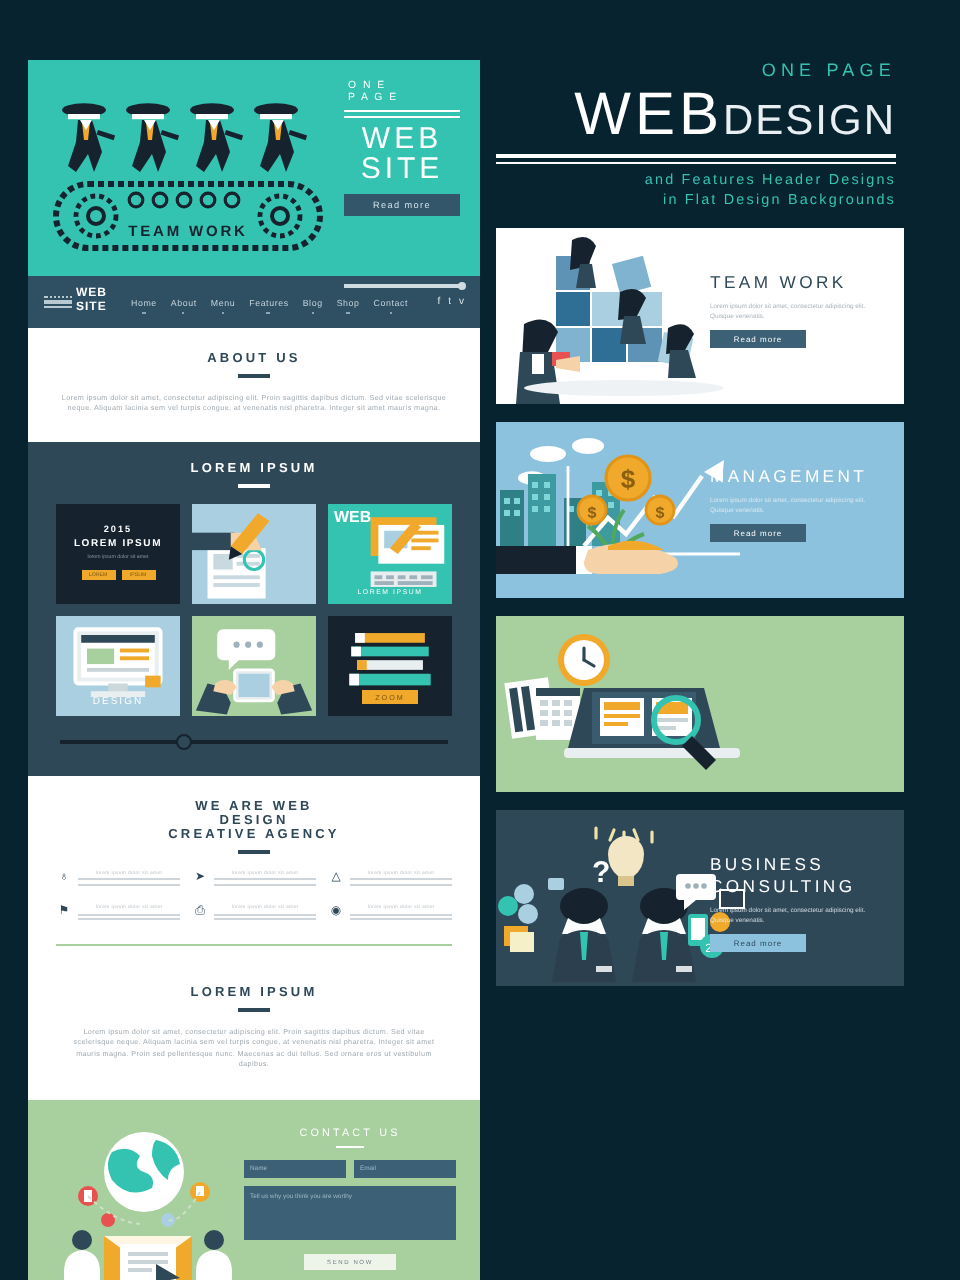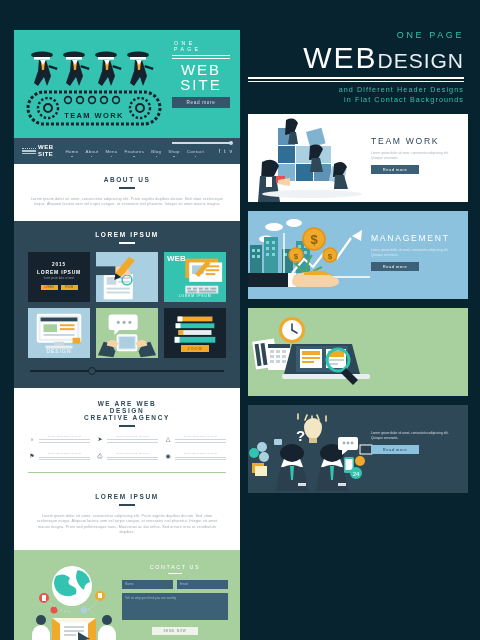--- a/index.html
+++ b/index.html
@@ -91,21 +91,21 @@
   .contact-art { width:96px; position:relative; }
   .contact-form { flex:1; padding-top:4px; }
   .c-title { color:#fff; font-size:5.4px; letter-spacing:1.6px; text-align:center; }
   .c-uline { width:14px; height:1.6px; background:#fff; margin:3px auto 6px; }
   .inputs { display:flex; gap:4px; }
   .inputs div { flex:1; height:9px; background:#3c6075; color:#9fb8c6; font-size:3.2px; line-height:9px; padding-left:3px; }
   .textarea { margin-top:4px; height:27px; background:#3c6075; color:#9fb8c6; font-size:3.2px; padding:3px; }
   .send { width:46px; height:8px; background:#eef4ea; color:#6d7c85; font-size:3px; letter-spacing:.8px; text-align:center; line-height:8px; margin:7px auto 0; }
 
   
-  .right-col { position:absolute; left:248px; top:30px; width:220px; }
+  .right-col { position:absolute; left:248px; top:30px; width:204px; }
   .rhead { color:#fff; text-align:right; padding-right:4px; }
   .one-page { color:#33c3b0; font-size:9px; letter-spacing:2.6px; }
   .webdesign { display:flex; align-items:baseline; justify-content:flex-end; gap:0; margin-top:3px; }
   .wd-web { font-size:30px; color:#fff; letter-spacing:2px; line-height:30px; }
   .wd-design { font-size:21px; color:#e8eef1; letter-spacing:1px; line-height:21px; }
   .hr-wd { height:1.5px; background:#fff; margin:4px 0 3px; }
   .sub { color:#33c3b0; font-size:7.2px; letter-spacing:1.1px; line-height:10px; text-align:right; }
 
   .panel { position:relative; height:88px; margin-top:9px; overflow:hidden; }
   .panel.p1 { background:#ffffff; }
@@ -476,22 +476,22 @@
 
     <div class="rhead">
       <div class="one-page">ONE PAGE</div>
       <div class="webdesign">
         <span class="wd-web">WEB</span>
         <span class="wd-design">DESIGN</span>
       </div>
       <div class="hr-wd"></div>
       <div class="hr-wd" style="margin-top:-1px;"></div>
       <div class="sub">
-        <div>and Different Header Designs</div>
-        <div>in Flat Contact Backgrounds</div>
+        <div>and Features Header Designs</div>
+        <div>in Flat Design Backgrounds</div>
       </div>
     </div>
 
     <div class="panel p1">
       <div class="p-art">
         <svg viewBox="0 0 128 88" width="128" height="88">
           <g>
             <rect x="30" y="14" width="17" height="17" fill="#5f93b5"></rect>
             <rect x="30" y="32" width="17" height="17" fill="#2f6e95"></rect>
             <rect x="48" y="32" width="17" height="17" fill="#a9cfe0"></rect>
@@ -690,19 +690,20 @@
             <rect x="112" y="40" width="12" height="9" fill="#2b3f4e" stroke="#fff" stroke-width="1"></rect>
             <rect x="96" y="52" width="10" height="16" rx="1.5" fill="#33c3b0"></rect>
             <rect x="97.5" y="54" width="7" height="11" fill="#fff"></rect>
             <circle cx="112" cy="56" r="5" fill="#f0a92b"></circle>
             <circle cx="108" cy="68" r="6" fill="#33c3b0"></circle>
             <text x="108" y="71" text-anchor="middle" font-size="6" fill="#fff" font-family="Liberation Sans, sans-serif">24</text>
           </g>
         </svg>
       </div>
       <div class="p-txt">
+        <div class="p-title">BUSINESS CONSULTING</div>
         <div class="p-desc">Lorem ipsum dolor sit amet, consectetur adipiscing elit. Quisque venenatis.</div>
         <div class="p-btn">Read more</div>
       </div>
     </div>
 
   </div>
 </div>
 
 </body></html>

